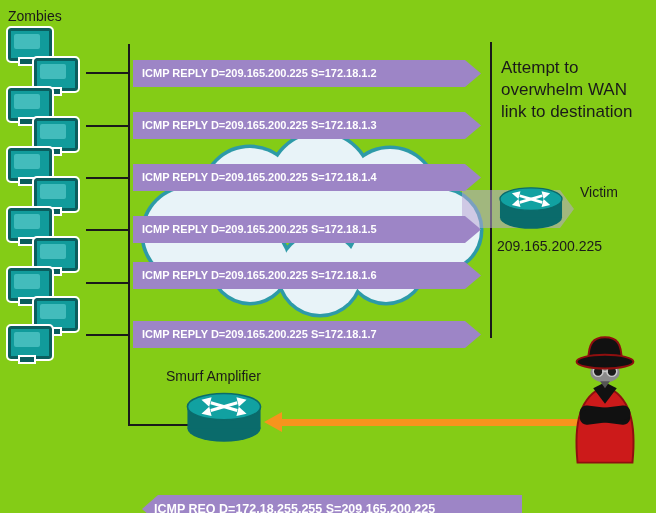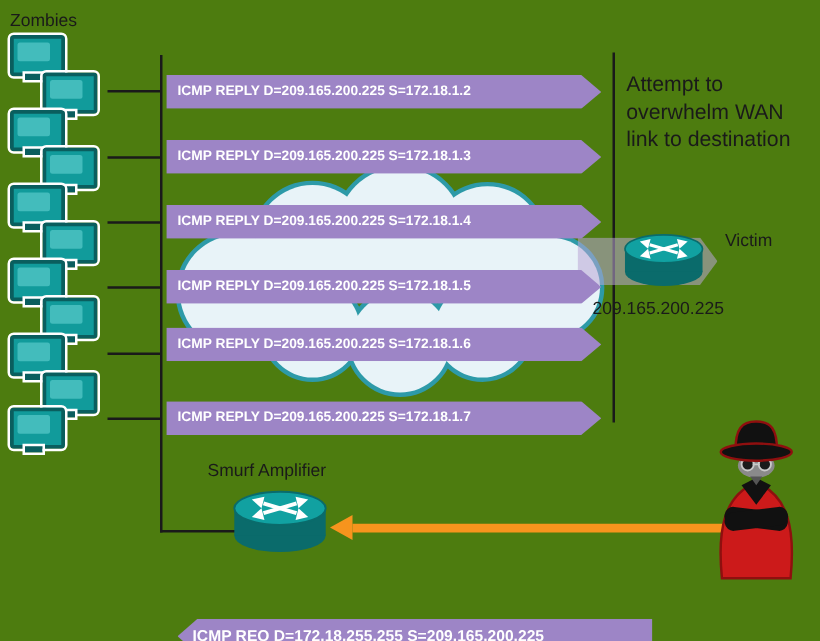--- a/index.html
+++ b/index.html
@@ -1,17 +1,17 @@
 <!DOCTYPE html>
 <html><head>
 <meta charset="utf-8">
 <style>
   html,body{margin:0;padding:0;background:#fff;}
   #stage{
-    position:relative;width:656px;height:513px;background:#4d7c0f;overflow:hidden;
+    position:relative;width:656px;height:513px;background:#84cc16;overflow:hidden;
     font-family:"Liberation Sans",sans-serif;color:#111;
   }
   .label{position:absolute;font-size:14px;color:#1a1a1a;}
   
   .vline,.hline{position:absolute;background:#1a1a1a;}
   .vline{width:2px;}
   .hline{height:2px;}
   
   .reply-arrow{
     position:absolute;left:133px;width:348px;height:27px;background:#9d85c6;
@@ -170,21 +170,21 @@
     <g stroke="#ffffff" stroke-width="4" fill="#ffffff">
       <line x1="33" y1="29" x2="67" y2="19"></line>
       <line x1="33" y1="19" x2="67" y2="29"></line>
       <polygon points="79,15 66,12 69,24" stroke="none"></polygon>
       <polygon points="21,33 34,36 31,24" stroke="none"></polygon>
       <polygon points="79,33 69,24 66,36" stroke="none"></polygon>
       <polygon points="21,15 31,24 34,12" stroke="none"></polygon>
     </g>
   </svg>
   <div class="label" style="left:580px;top:184px;">Victim</div>
-  <div class="label" style="left:474px;top:238px;">209.165.200.225</div>
+  <div class="label" style="left:497px;top:238px;">209.165.200.225</div>
 
   <div class="label" style="left:166px;top:368px;">Smurf Amplifier</div>
   <svg class="router" style="left:184px;top:388px;width:80px;height:56px;" viewBox="0 0 100 72">
     <ellipse cx="50" cy="52" rx="47" ry="17" fill="#0a6b6b"></ellipse>
     <rect x="3" y="24" width="94" height="28" fill="#0a6b6b"></rect>
     <ellipse cx="50" cy="24" rx="47" ry="17" fill="#11a1a1" stroke="#0a6b6b" stroke-width="2"></ellipse>
     <g stroke="#ffffff" stroke-width="4" fill="#ffffff">
       <line x1="33" y1="29" x2="67" y2="19"></line>
       <line x1="33" y1="19" x2="67" y2="29"></line>
       <polygon points="79,15 66,12 69,24" stroke="none"></polygon>

